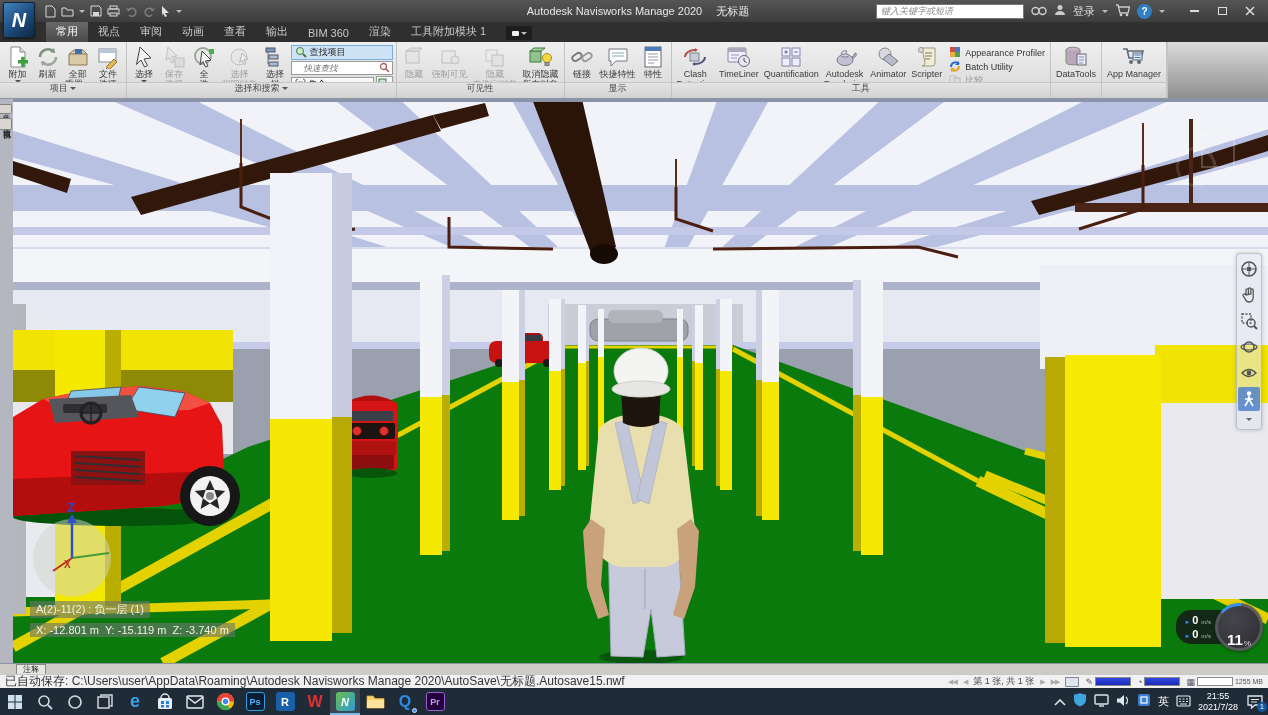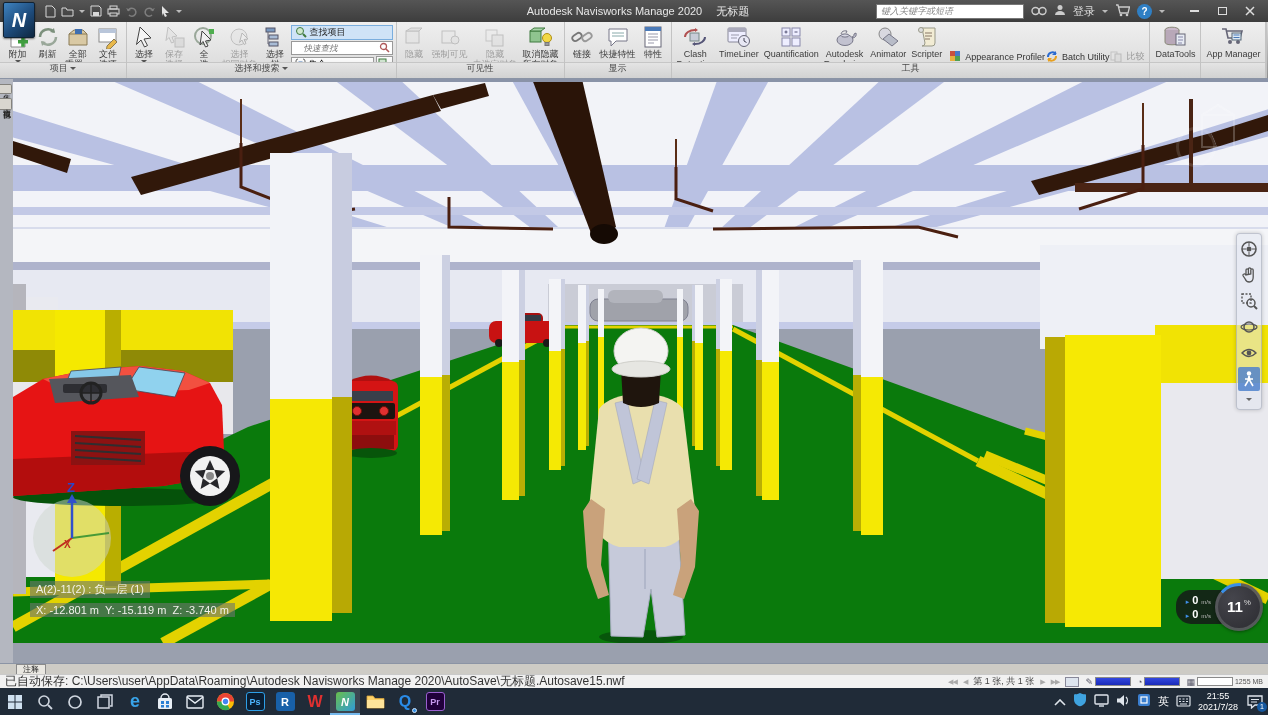--- a/index.html
+++ b/index.html
@@ -42,21 +42,21 @@
   .rbtn .tri { margin-top:1px; }
   .dis { opacity:.42; filter:grayscale(.9); }
   .findpanel { width:102px; display:flex; flex-direction:column; gap:1px; padding-top:1px; }
   .findbtn { display:flex; align-items:center; gap:3px; height:15px; background:#cfe3f7; border:1px solid #7aaede; font-size:9px; color:#222; padding:0 3px; }
   .qfrow { display:flex; align-items:center; border:1px solid #999; background:#fff; height:14px; }
   .qfrow input { flex:1; border:none; outline:none; font-size:8.5px; font-style:italic; color:#777; width:70px; padding:0 12px; }
   .setsrow { display:flex; align-items:center; gap:2px; }
   .setsbtn { flex:1; display:flex; align-items:center; gap:3px; height:15px; border:1px solid #9a9a9a; background:linear-gradient(#fdfdfd,#e3e3e3); font-size:9px; padding:0 3px; }
   .setsbtn .tri { margin-left:auto; }
   .sq16 { width:17px; height:16px; border:1px solid #9a9a9a; background:linear-gradient(#fdfdfd,#e3e3e3); display:flex; align-items:center; justify-content:center; }
-  .toolsmall { display:flex; flex-direction:row; justify-content:center; gap:1px; padding:2px 2px 0 4px;margin-top:24px; }
+  .toolsmall { display:flex; flex-direction:column; justify-content:center; gap:1px; padding:2px 2px 0 4px; }
   .trow { display:flex; align-items:center; gap:4px; font-size:9px; color:#333; height:13px; white-space:nowrap; }
   .rfiller { flex:1; background:linear-gradient(#dcdcdc,#8e8e8e); border-left:1px solid #c3c3c3; }
 
   
   .main { flex:1; display:flex; background:#9aa0ae; position:relative; }
   .vstrip { width:13px; background:#b4b7c0; display:flex; flex-direction:column; align-items:flex-start; padding-top:5px; gap:4px; }
   .vtab { writing-mode:vertical-rl; text-orientation:upright; font-size:8px; letter-spacing:1px; background:#d9d6cf; border:1px solid #84827d; border-left:none; border-radius:0 2px 2px 0; color:#222; padding:3px 0; width:12px; text-align:center; }
   .viewport { position:relative; width:1255px; height:564px; overflow:hidden; }
   .scene { display:block; }
 
@@ -70,21 +70,21 @@
   .viewcube { position:absolute; right:28px; top:24px; width:46px; height:52px; opacity:.22; }
   .ghostwheel { position:absolute; right:52px; top:48px; width:40px; height:40px; border:3px solid rgba(255,255,255,.5); border-radius:50%; opacity:.25; }
 
   .hud { position:absolute; right:5px; top:504px; display:flex; align-items:center; }
   .hudpill { background:rgba(22,22,25,.82); border-radius:15px 0 0 15px; padding:4px 30px 4px 10px; margin-right:-26px; display:flex; flex-direction:column; gap:2px; }
   .hudrow { display:flex; align-items:baseline; gap:3px; color:#fff; }
   .hudrow .arr { color:#3f8fe8; font-size:7px; }
   .hudrow .val { font-size:11px; font-weight:bold; }
   .hudrow .unit { font-size:6px; color:#bbb; }
   .hudcirc { width:48px; height:48px; border-radius:50%; background:conic-gradient(from -50deg,#3a8fe8 0 55deg,rgba(88,88,94,.95) 55deg 360deg); display:flex; align-items:center; justify-content:center; box-shadow:0 1px 3px rgba(0,0,0,.4); }
-  .hudinner { width:42px; height:42px; border-radius:50%; background:radial-gradient(circle at 35% 30%,#45454c,#2c2c31); display:flex; align-items:flex-start; justify-content:center; padding-top:12px; color:#fff; }
+  .hudinner { width:42px; height:42px; border-radius:50%; background:radial-gradient(circle at 35% 30%,#45454c,#2c2c31); display:flex; align-items:flex-end; justify-content:center; padding-top:12px; color:#fff; }
   .hudinner .pv { font-size:15px; font-weight:bold; }
   .hudinner .ps { font-size:8px; color:#ddd; margin-left:1px; }
 
   
   .docbar { height:11px; background:#cdcbc5; display:flex; align-items:flex-end; padding-left:16px; border-top:1px solid #8b94a5; }
   .doctab { font-size:8px; line-height:9px; background:#e9e7e1; border:1px solid #8a8a8a; border-bottom:none; padding:0 6px; color:#222; }
   .statusbar { height:14px; background:#f1f1f1; border-top:1px solid #c9c9c9; display:flex; align-items:center; font-size:10px; color:#333; padding:0 5px; }
   .sb-right { margin-left:auto; display:flex; align-items:center; gap:6px; }
   .sb-nav { color:#a9a9a9; font-size:7px; letter-spacing:-1px; }
   .sb-label { font-size:9px; color:#444; }
@@ -193,20 +193,35 @@
           </div>
         <div class="winbtn">
             <svg width="10" height="10">
               <path d="M1 1 L9 9 M9 1 L1 9" stroke="#ddd" stroke-width="1.5"></path>
             </svg>
           </div>
       </div>
     </div>
   </div>
 
+  <div class="ribbontabs">
+    <div class="rtab active">常用</div>
+    <div class="rtab">视点</div>
+    <div class="rtab">审阅</div>
+    <div class="rtab">动画</div>
+    <div class="rtab">查看</div>
+    <div class="rtab">输出</div>
+    <div class="rtab">BIM 360</div>
+    <div class="rtab">渲染</div>
+    <div class="rtab">工具附加模块 1</div>
+    <div class="rectab">
+        <span class="dot"></span>
+        <span class="tri"></span>
+      </div>
+  </div>
 
   <div class="ribbon">
 
     <div class="rgroup">
       <div class="rbtn">
         <span class="ric"><svg width="24" height="24">
               <path d="M5 2h9l5 5v15H5z" fill="#fff" stroke="#8a8a8a"></path>
               <path d="M14 2v5h5" fill="#ddd" stroke="#8a8a8a"></path>
               <rect x="12" y="15" width="10" height="3.5" fill="#3f9e3f"></rect>
               <rect x="15.2" y="11.8" width="3.5" height="10" fill="#3f9e3f"></rect>

